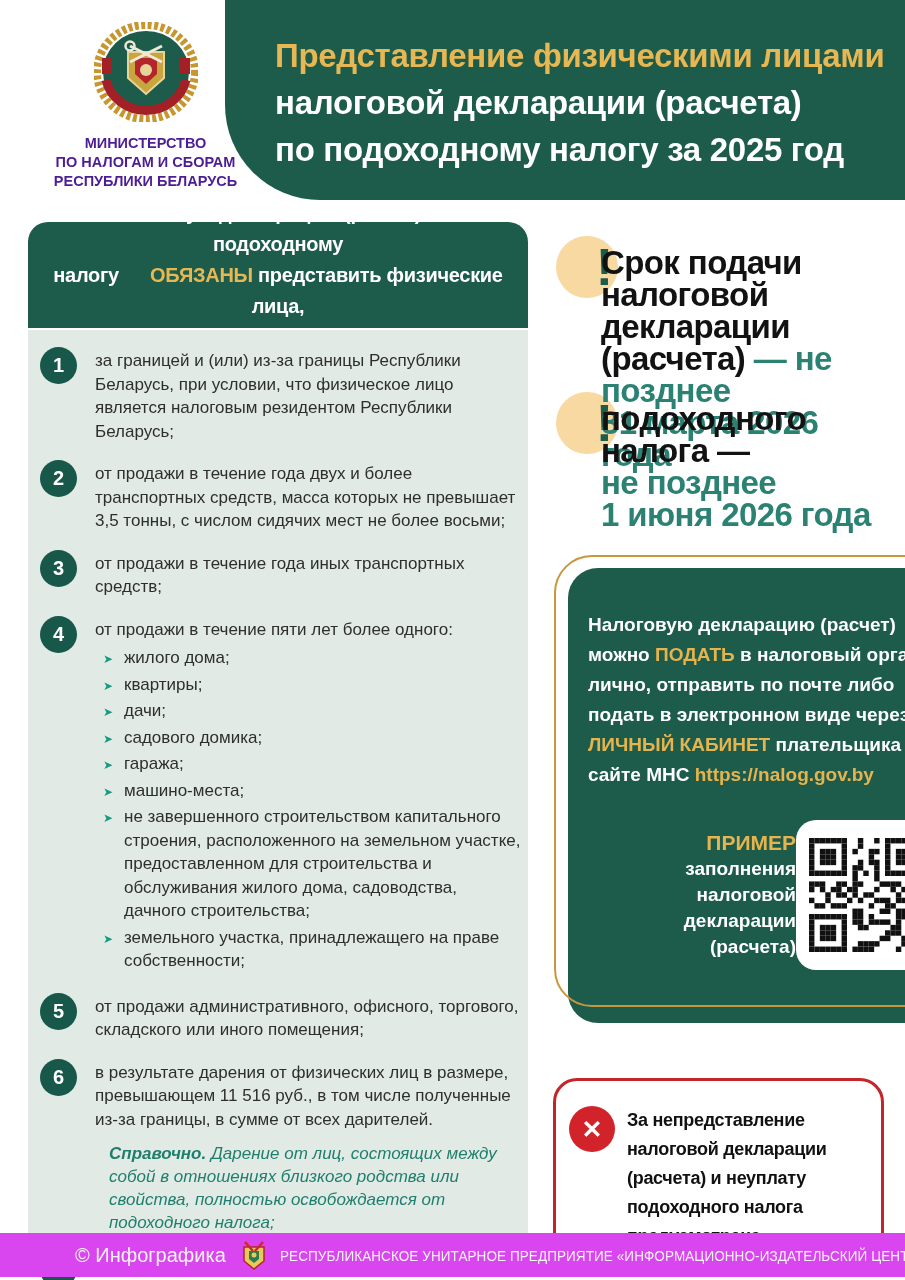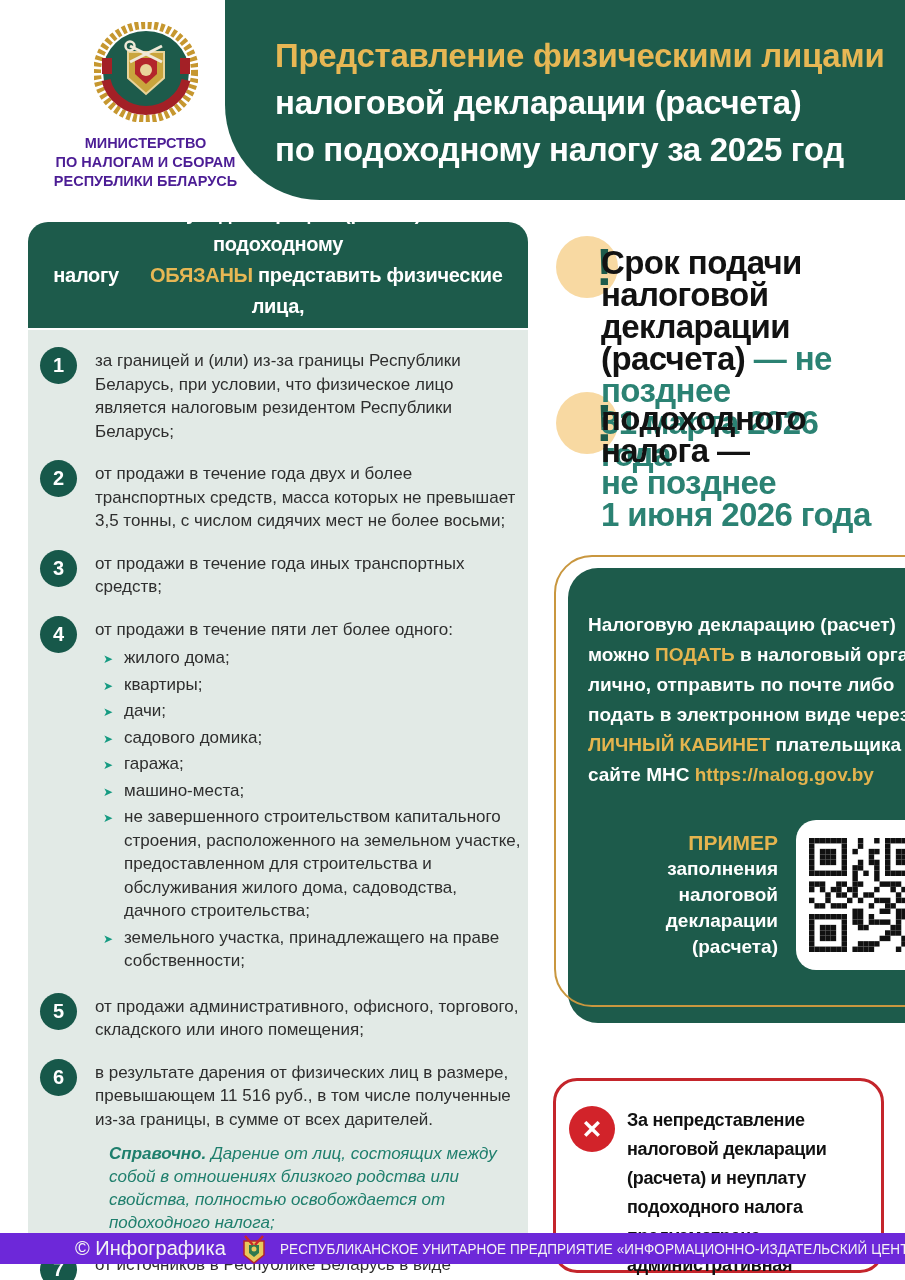--- a/index.html
+++ b/index.html
@@ -51,37 +51,37 @@
   
   .card-wrap{position:absolute;left:568px;top:568px;width:382px;height:455px;}
   .gold-outline{position:absolute;left:-14px;top:-13px;right:-9px;bottom:16px;
     border:2px solid #c9973f;border-radius:38px;z-index:3;pointer-events:none;}
   .green-card{position:absolute;left:0;top:0;right:0;bottom:0;background:#1d5b4b;
     border-radius:30px;box-sizing:border-box;padding:42px 14px 0 20px;color:#fff;
     font-weight:bold;font-size:19px;line-height:30px;z-index:1;}
   .green-card .hl{color:#e5b44e;}
   .card-link{color:#e5b44e;text-decoration:none;}
   .qr-row{display:flex;align-items:center;margin-top:30px;}
-  .qr-label{flex:1;text-align:right;font-size:19px;line-height:26px;padding-right:18px;}
+  .qr-label{flex:1;text-align:right;font-size:19px;line-height:26px;padding-right:0;}
   .qr-label .hl{font-size:21px;}
   .qr-label span{display:block;}
   .qr-box{width:140px;height:150px;background:#fff;border-radius:20px;flex-shrink:0;
     display:flex;align-items:center;justify-content:center;}
 
   
   .warning-box{position:absolute;left:553px;top:1078px;width:331px;height:195px;
     background:#fff;border:3px solid #c4252b;border-radius:24px;box-sizing:border-box;
     padding:25px 14px 0 13px;display:flex;gap:12px;z-index:2;}
   .cross-icon{width:46px;height:46px;border-radius:50%;background:#d2232a;color:#fff;
     display:flex;align-items:center;justify-content:center;font-size:25px;font-weight:bold;
     flex-shrink:0;}
   .warning-text{font-weight:bold;font-size:18px;line-height:29px;letter-spacing:-0.3px;color:#111;}
 
   
-  .footer{position:absolute;left:0;top:1233px;width:905px;height:31px;background:#6d28d9;
+  .footer{position:absolute;left:0;top:1233px;width:905px;height:44px;background:#d946ef;
     z-index:6;display:flex;align-items:center;color:#f4f4f4;}
   .copyright{margin-left:75px;font-size:20px;white-space:nowrap;}
   .publisher-emblem{margin:0 12px 0 14px;flex-shrink:0;display:flex;}
   .publisher{font-size:15px;white-space:nowrap;transform:scaleX(0.9);transform-origin:left center;
     letter-spacing:0.1px;}
 </style>
 </head>
 <body>
 
 <div class="header-panel">

